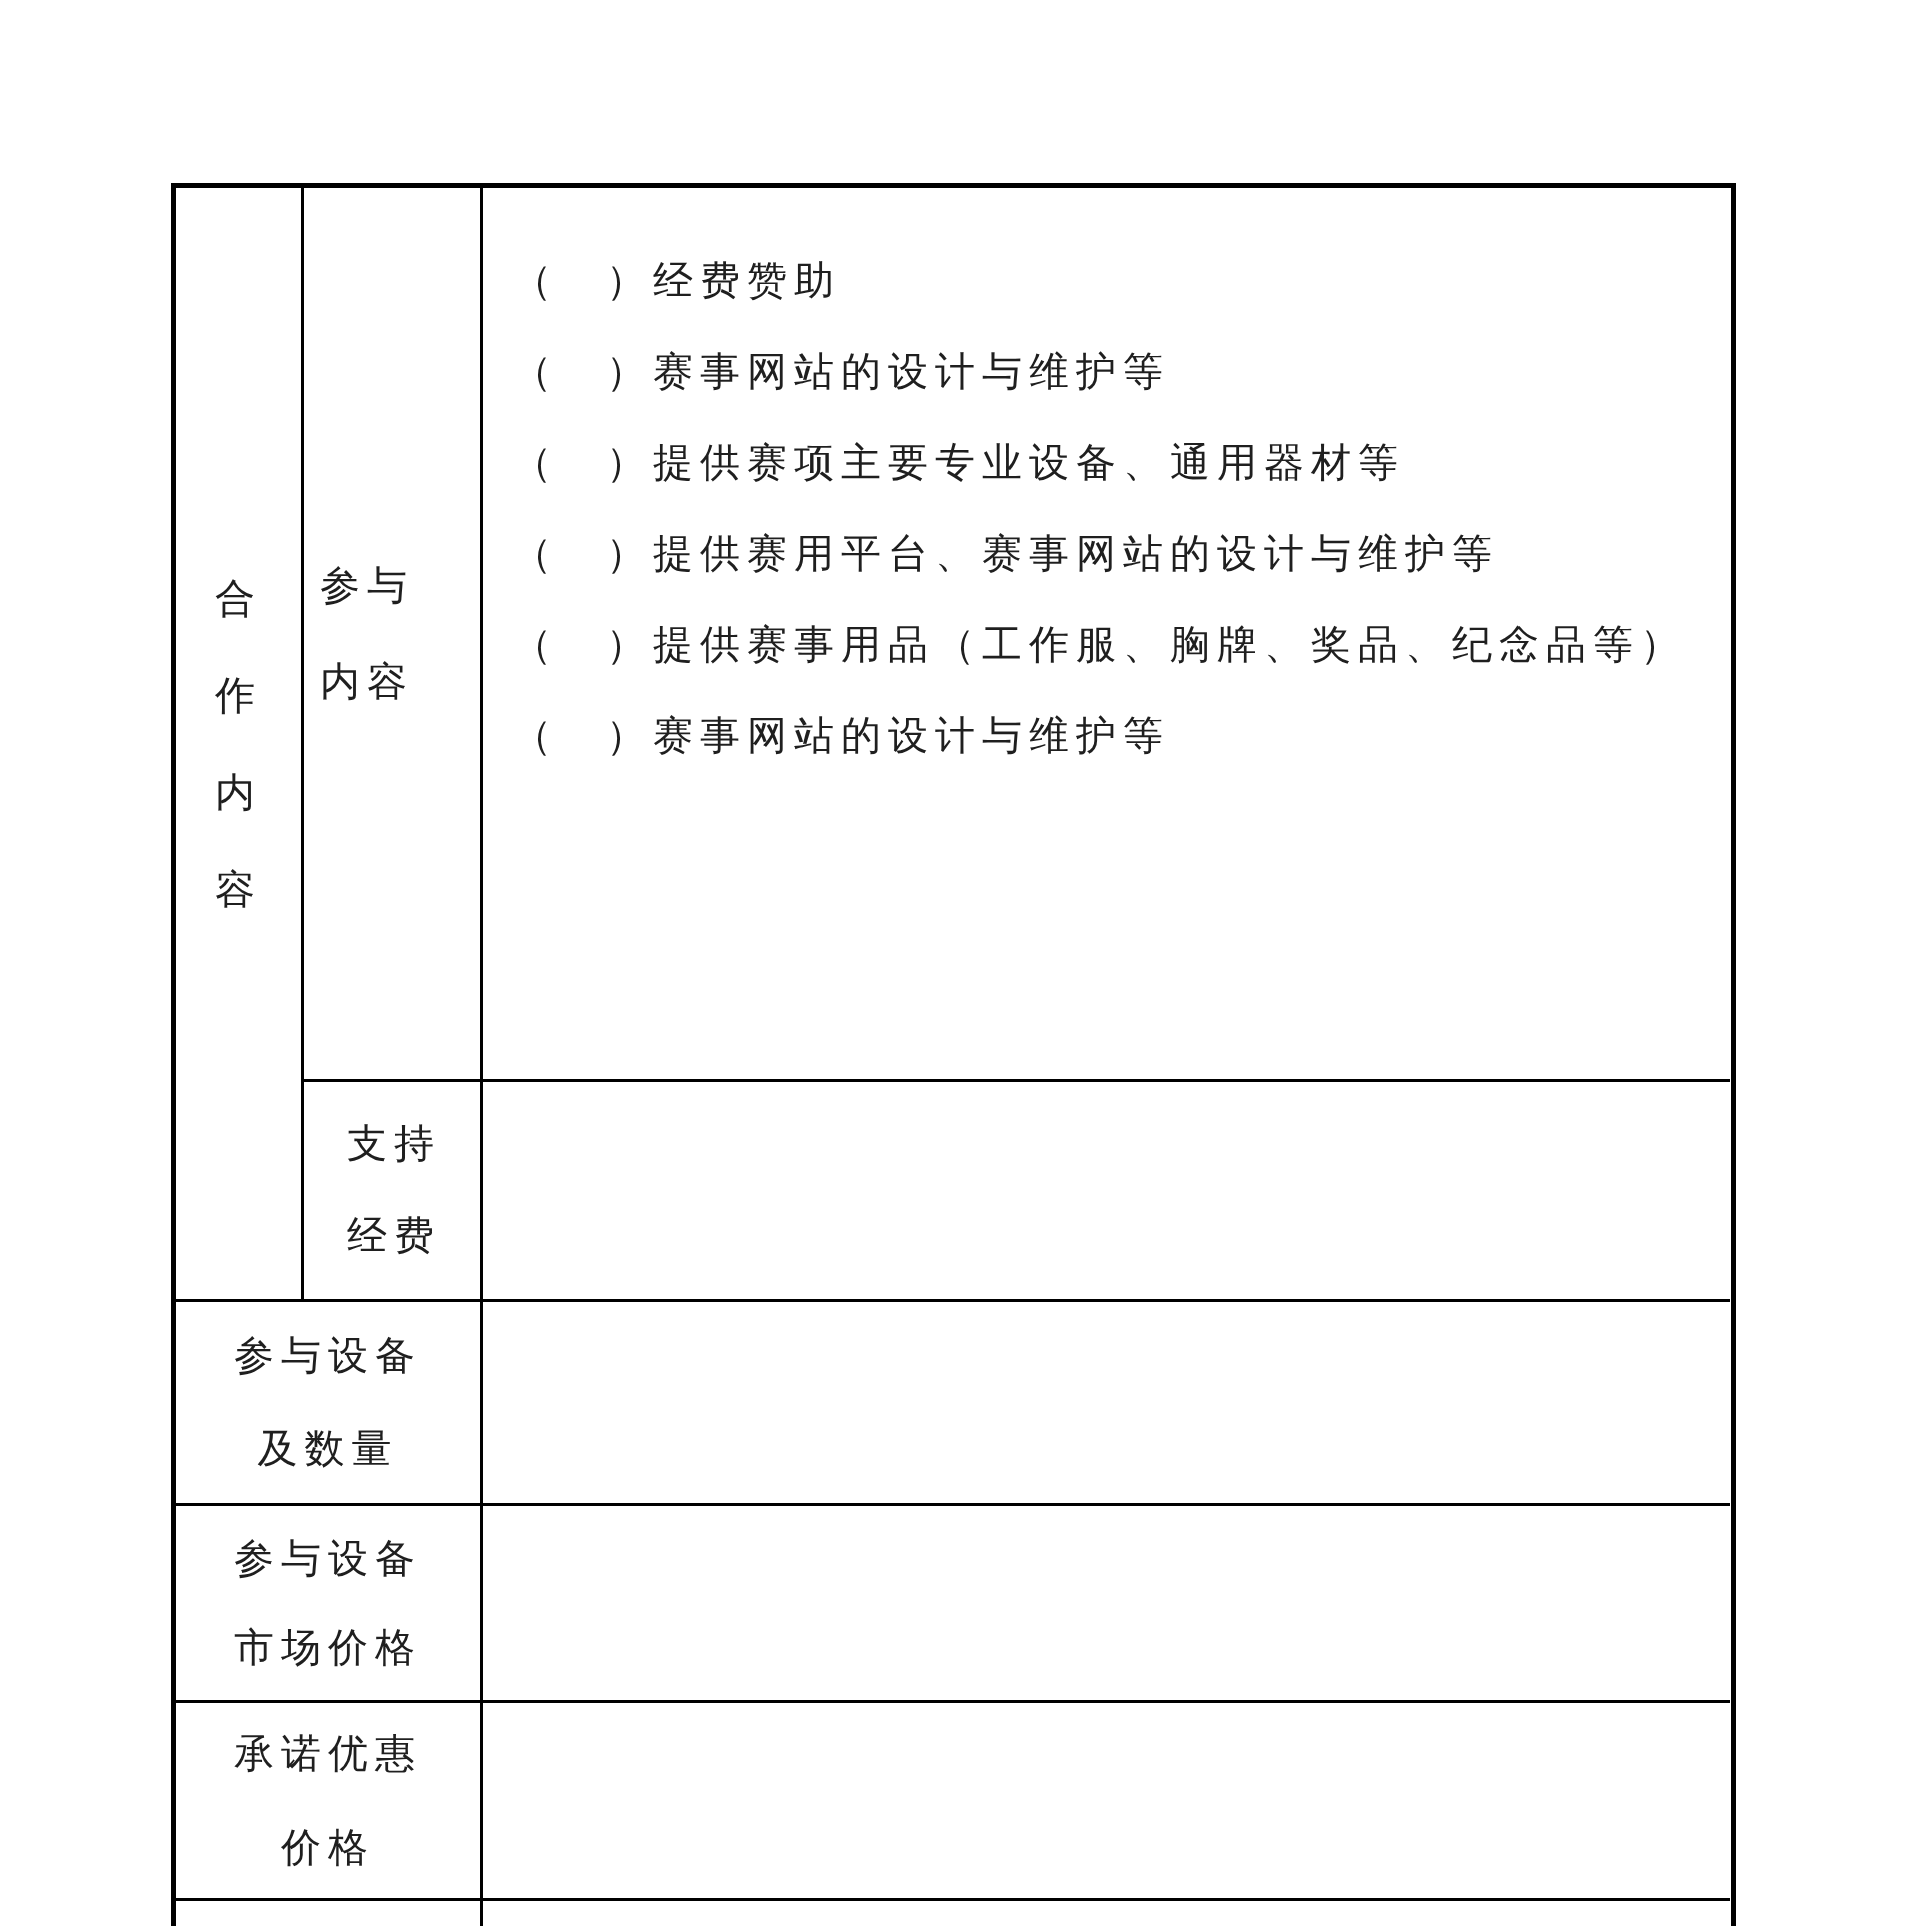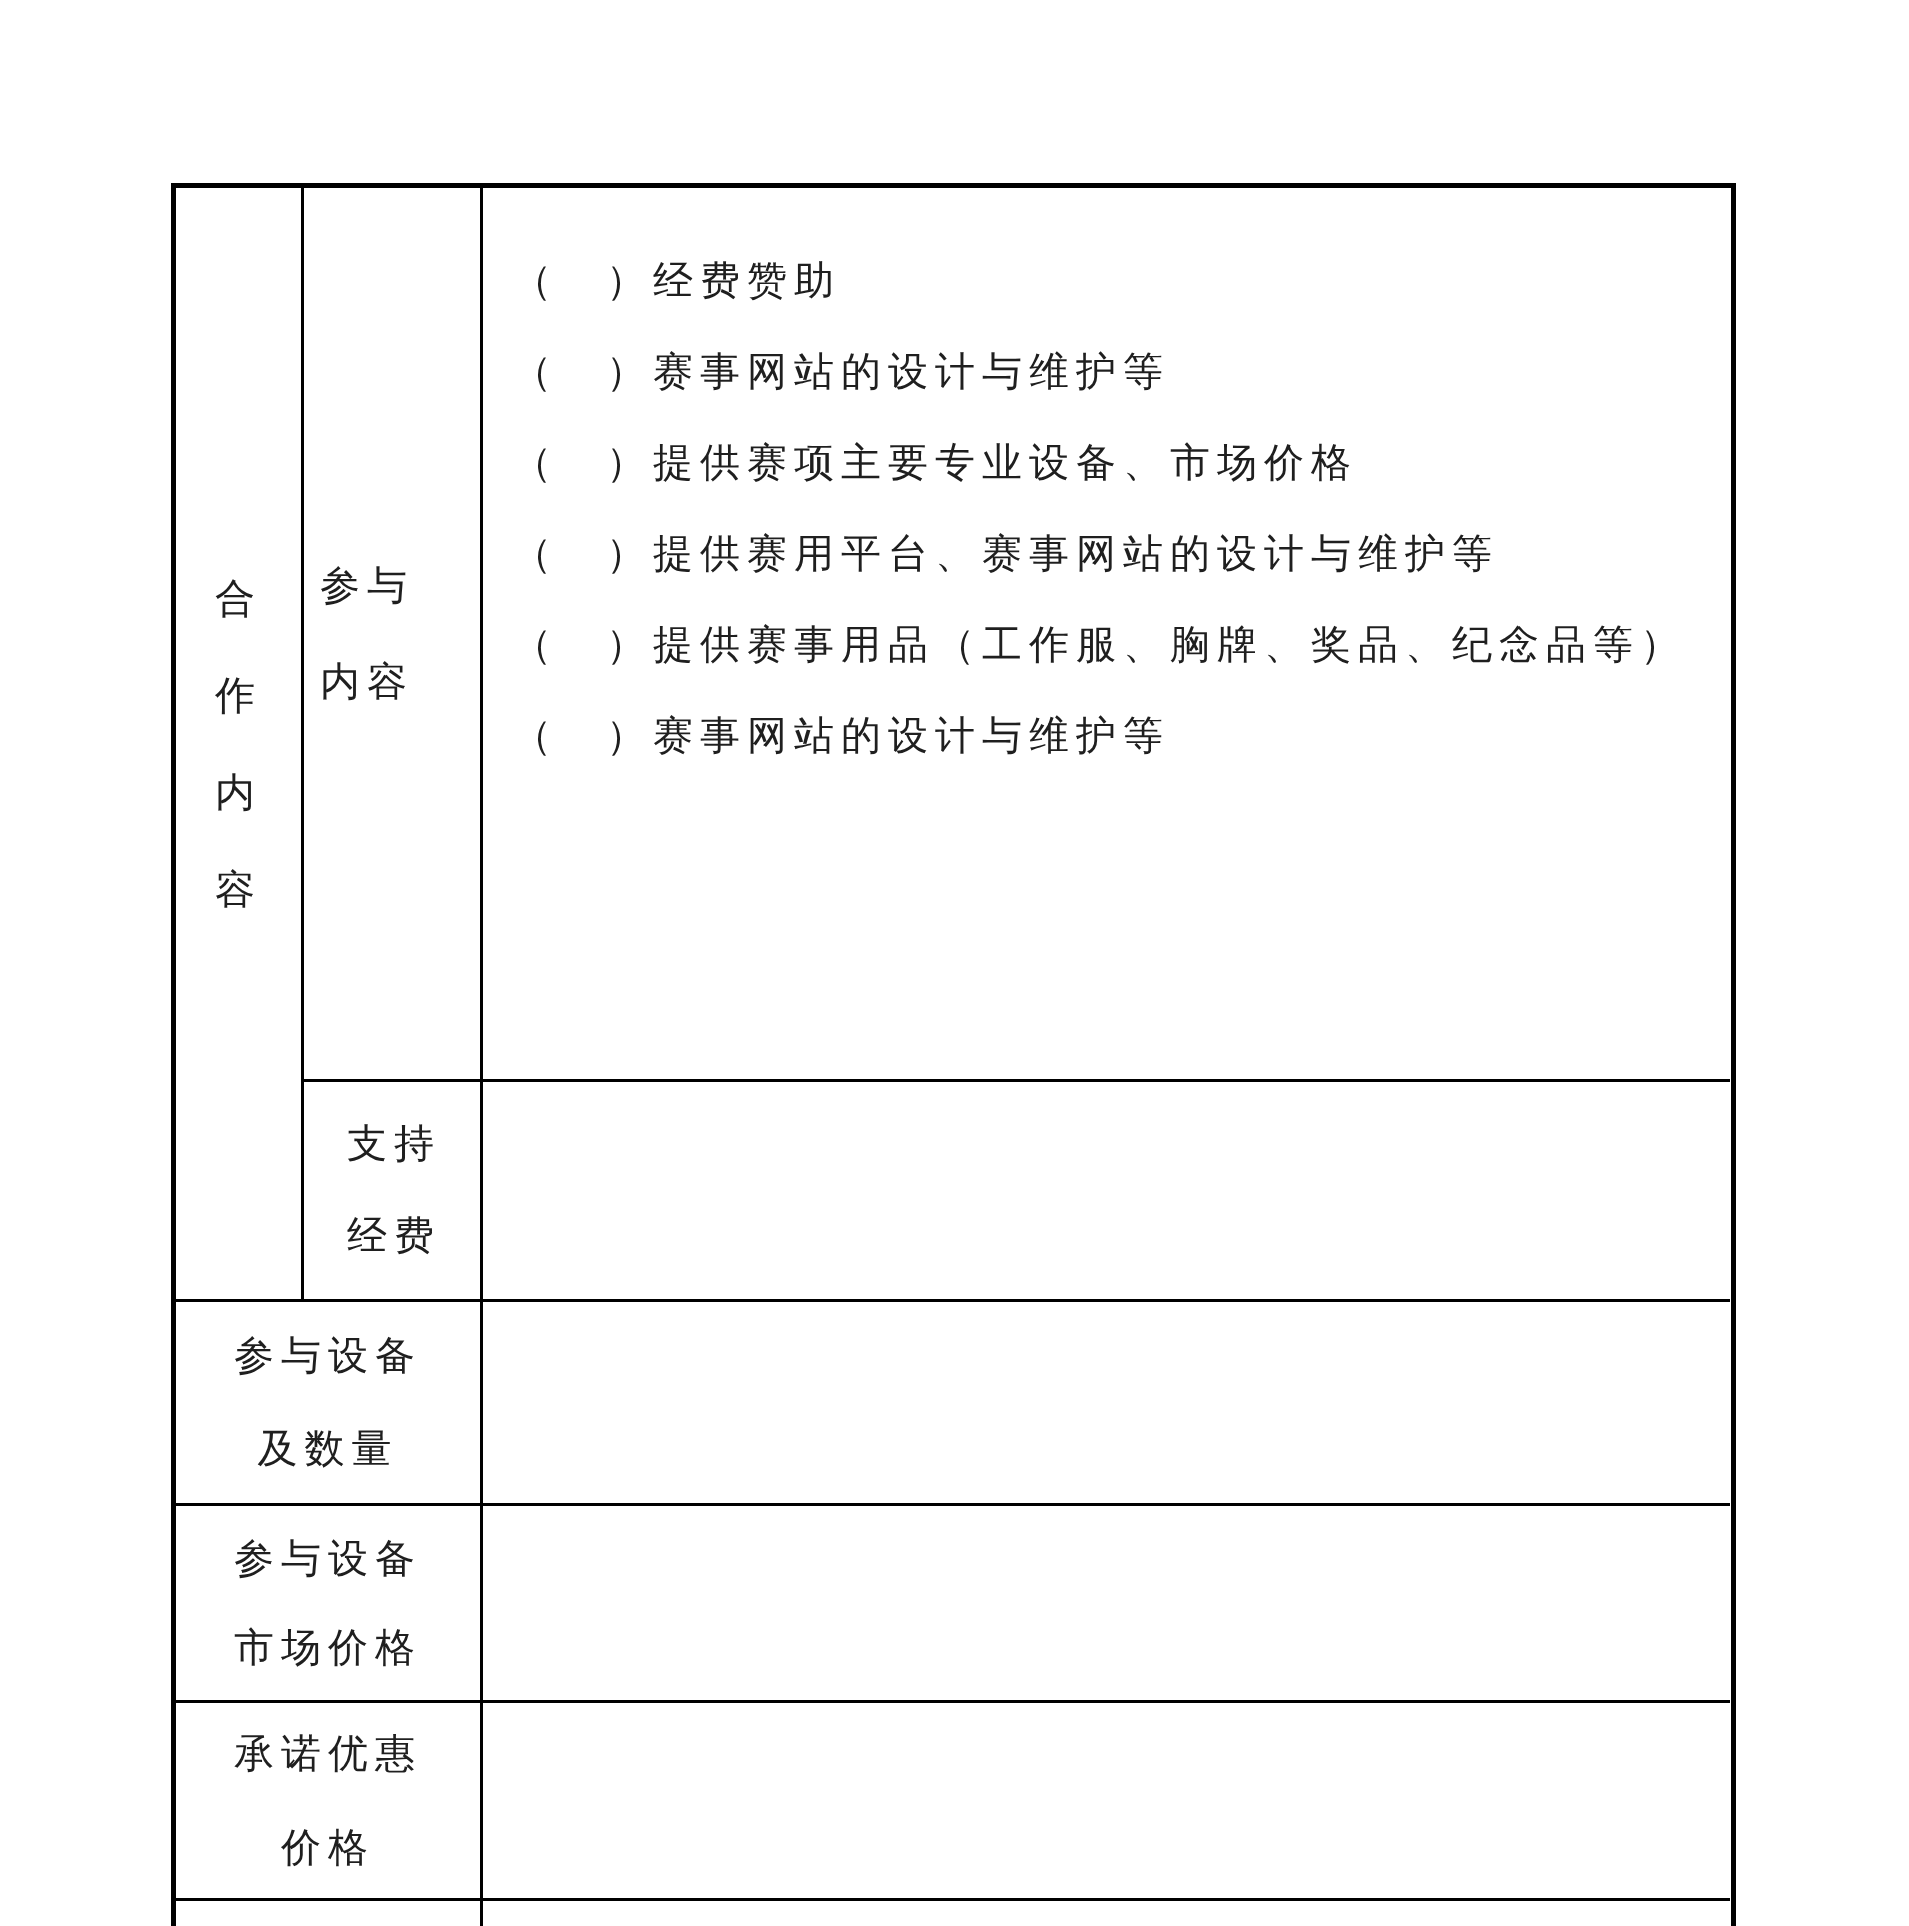--- a/index.html
+++ b/index.html
@@ -89,21 +89,21 @@
 作
 内
 容</div>
 
     <div class="cell cell-participation">参与
 内容</div>
 
     <div class="cb-list">
         <div class="cb-line"><span>（　）经费赞助</span></div>
         <div class="cb-line"><span>（　）赛事网站的设计与维护等</span></div>
-        <div class="cb-line"><span>（　）提供赛项主要专业设备、市场价格</span></div>
+        <div class="cb-line"><span>（　）提供赛项主要专业设备、通用器材等</span></div>
         <div class="cb-line"><span>（　）提供赛用平台、赛事网站的设计与维护等</span></div>
         <div class="cb-line"><span>（　）提供赛事用品（工作服、胸牌、奖品、纪念品等）</span></div>
         <div class="cb-line"><span>（　）赛事网站的设计与维护等</span></div>
       </div>
 
     <div class="cell cell-support">支持
 经费</div>
 
     <div class="cell cell-equip">参与设备
 及数量</div>

